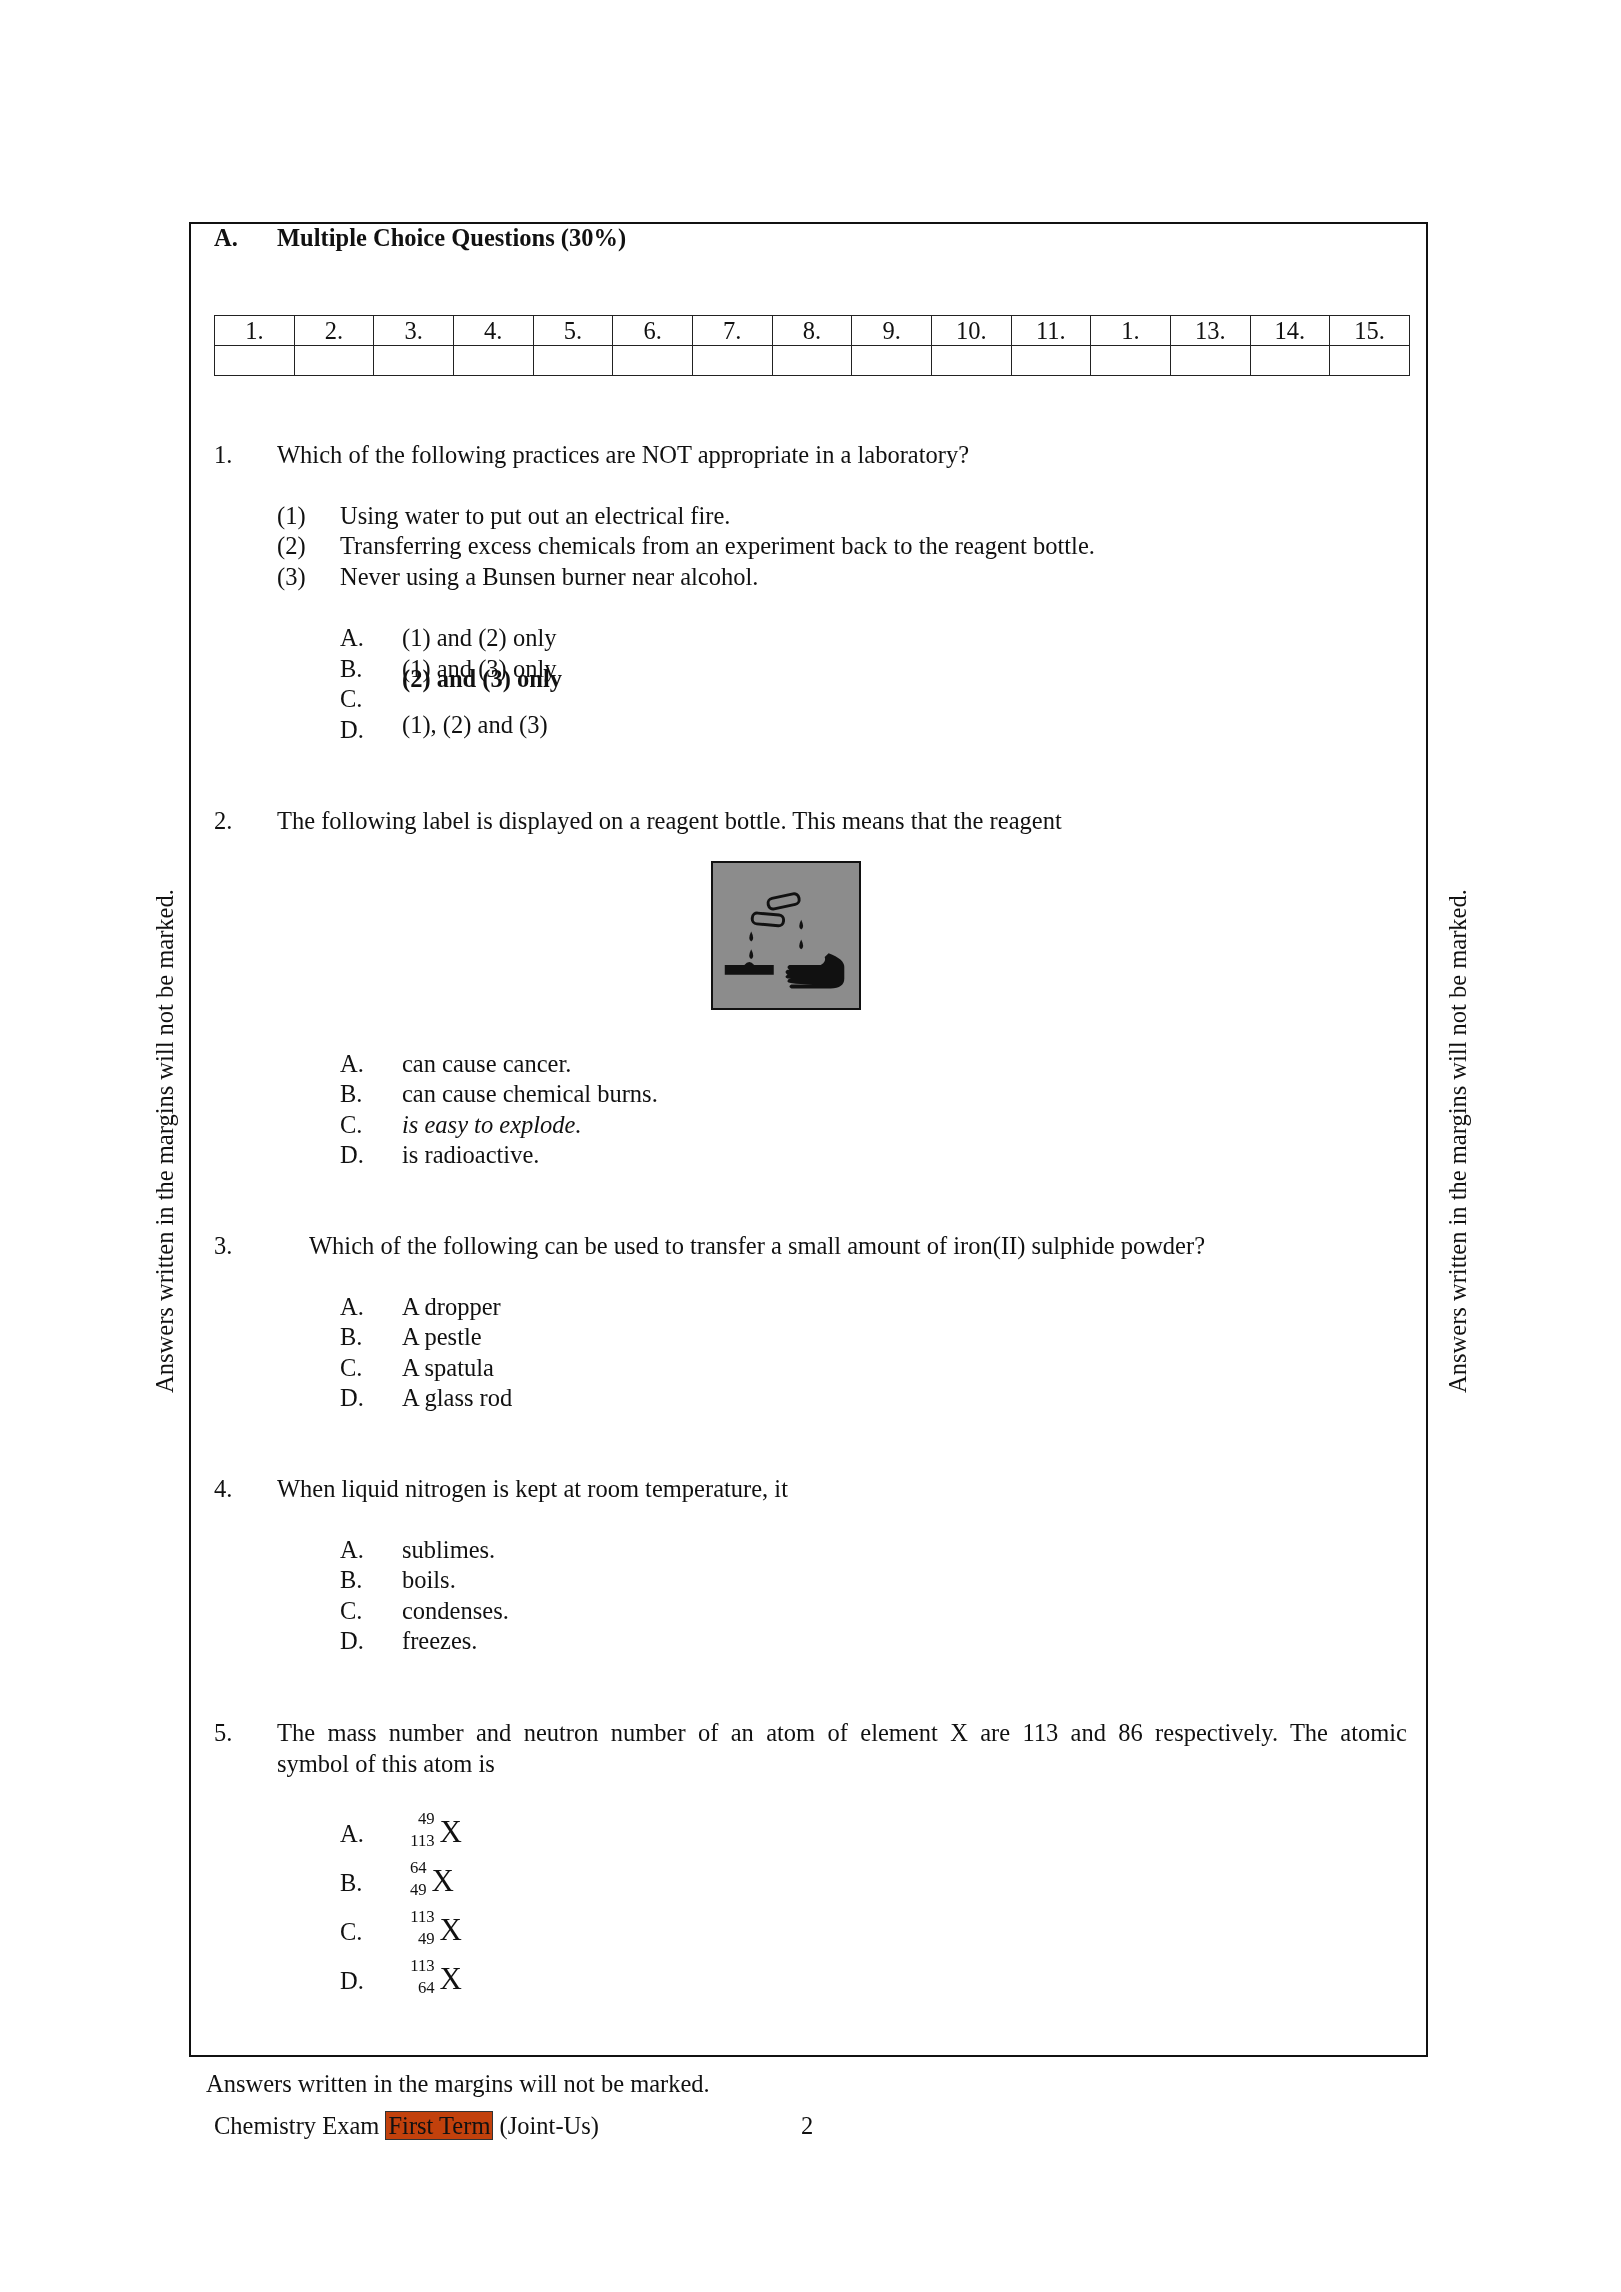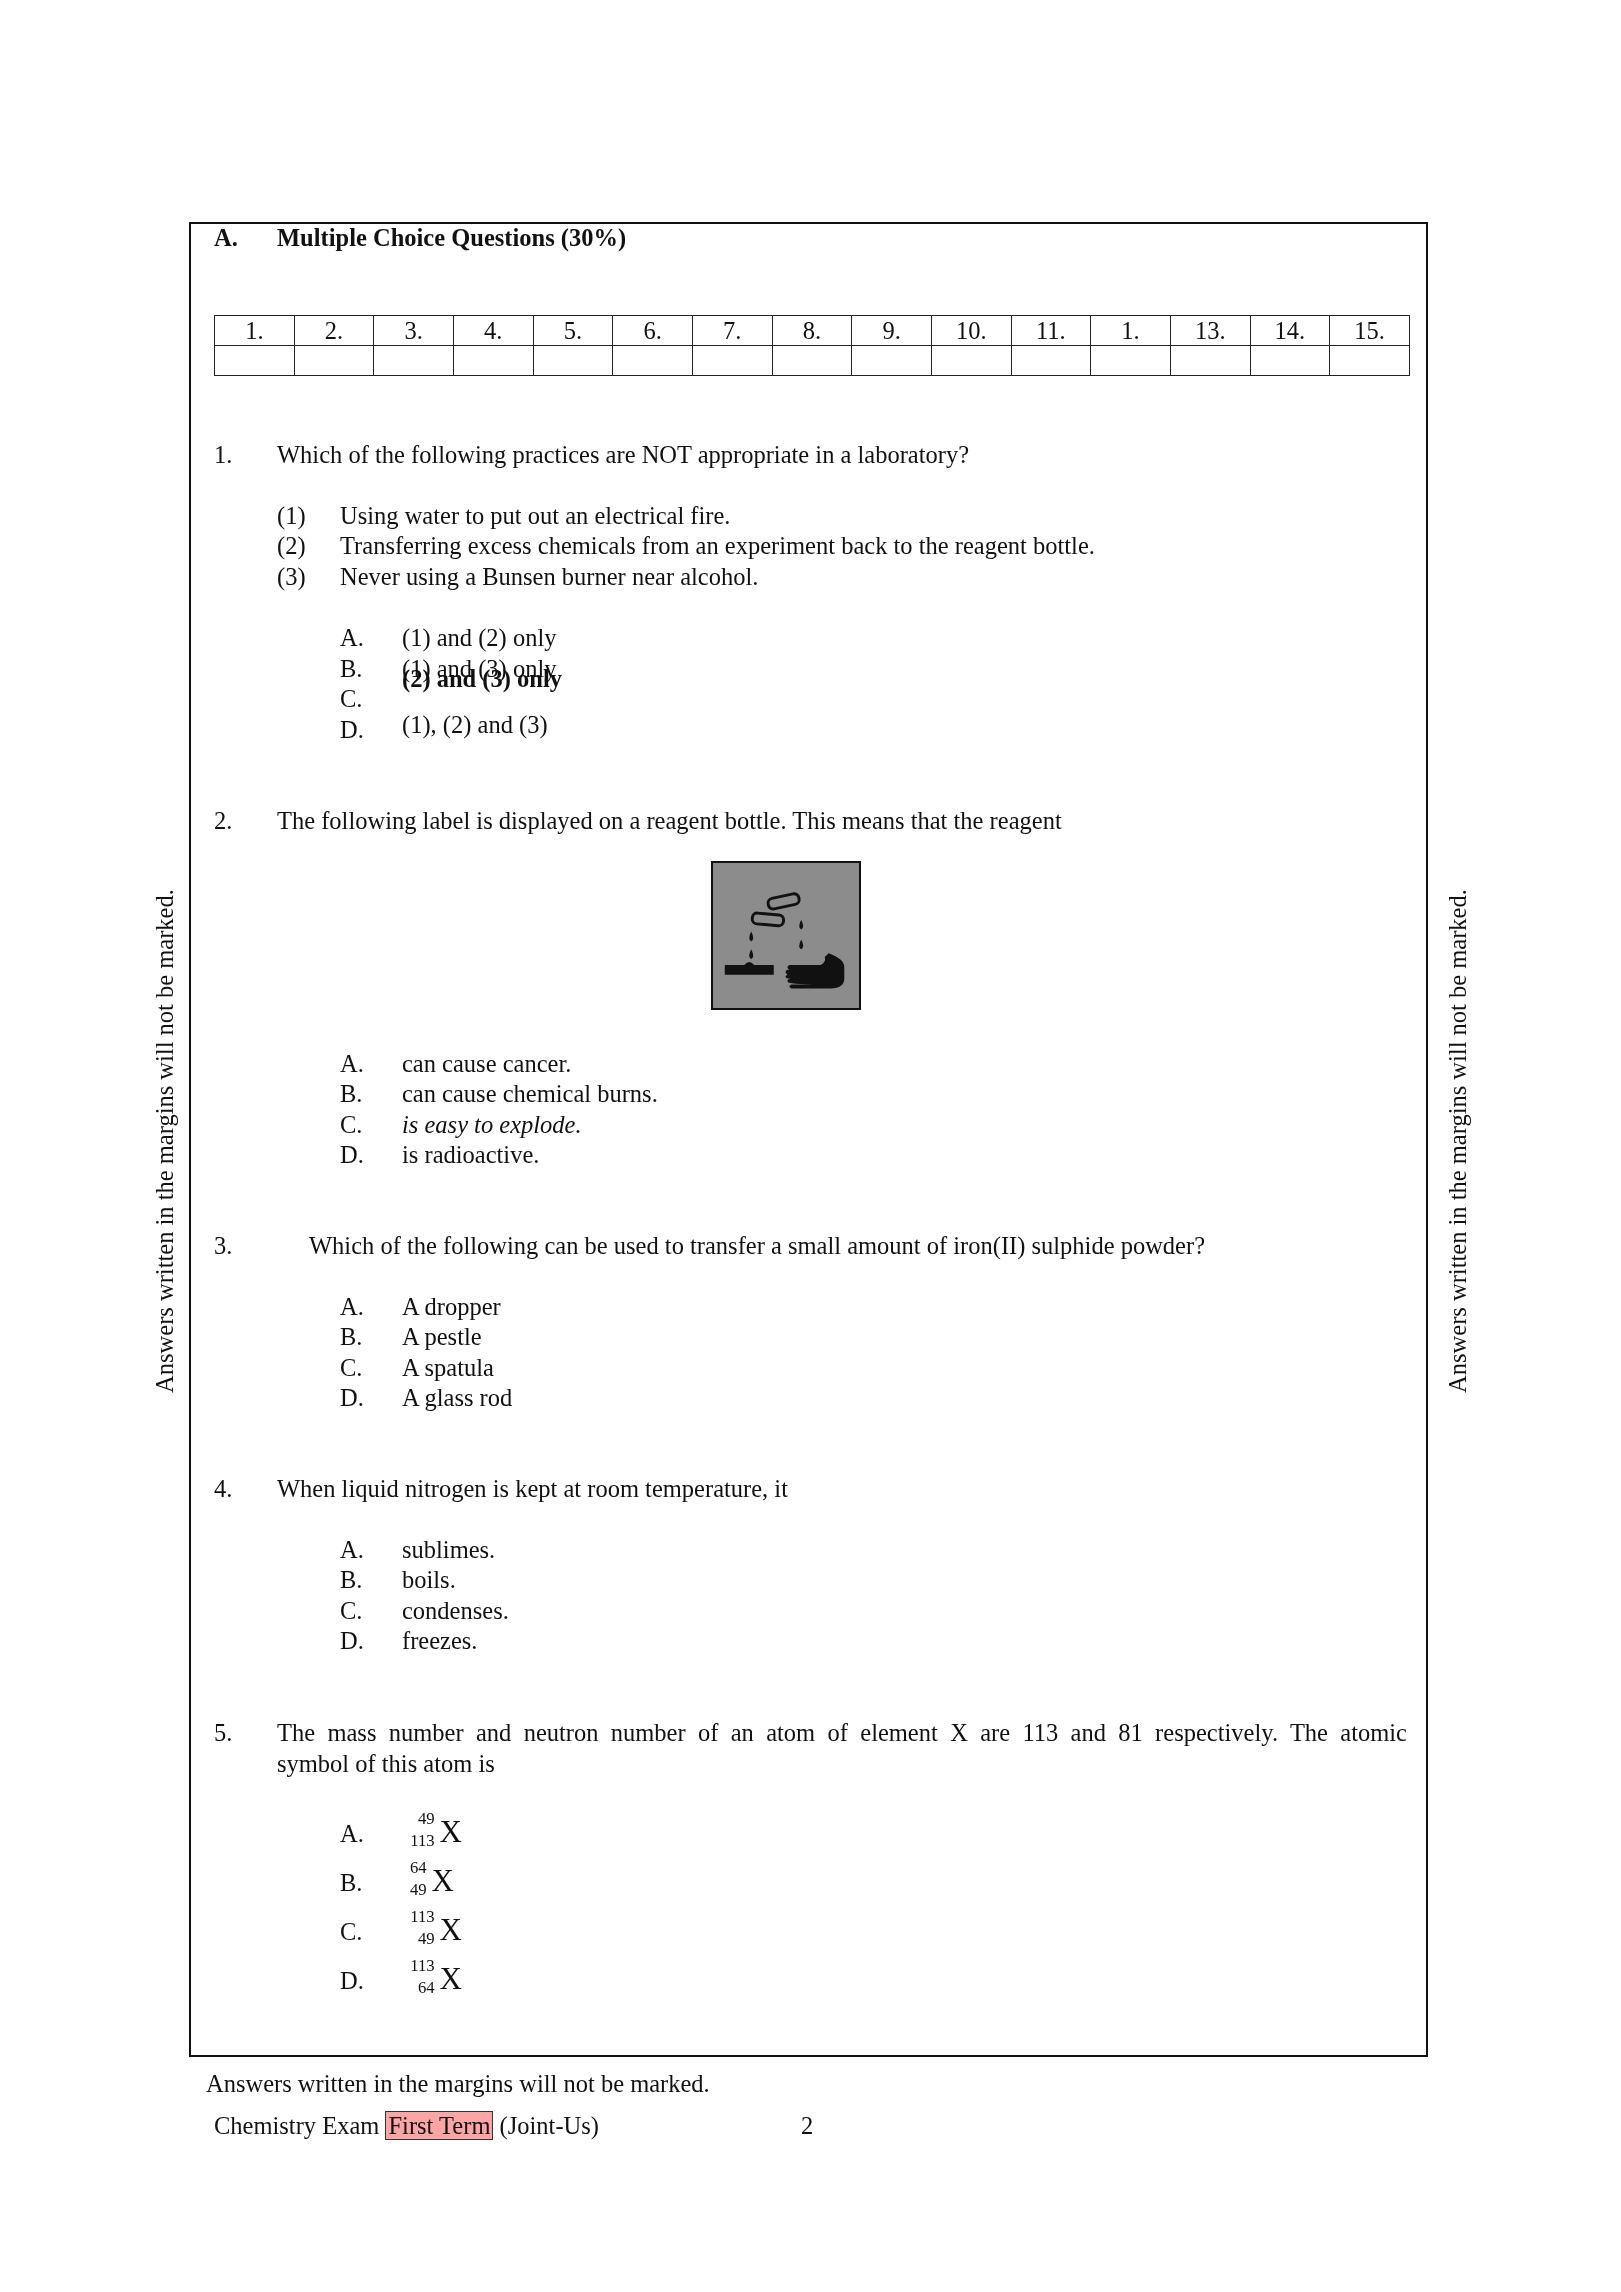--- a/index.html
+++ b/index.html
@@ -41,21 +41,21 @@
   }
 
   
   .iso { position: absolute; height: 43px; }
   .iso .sup, .iso .sub { position: absolute; font-size: 16.7px; line-height: 16.7px; right: 27.4px; text-align: right; }
   .iso .sup { top: 0; }
   .iso .sub { top: 21.6px; }
   .iso .sym { position: absolute; right: 0; top: 3.9px; font-size: 31px; line-height: 33px; }
 
   .footer-highlight {
-    background: #fca5a5; border: 1.5px solid #333; padding: 0 2px;
+    background: #c2410c; border: 1.5px solid #333; padding: 0 2px;
   }
 </style>
 </head>
 <body>
 
 <div class="vmargin left">Answers written in the margins will not be marked.</div>
 <div class="vmargin right">Answers written in the margins will not be marked.</div>
 
 <div class="frame"></div>
 
@@ -173,21 +173,21 @@
 <div class="abs txt" style="left:340px; top:1535px;">A.</div>
 <div class="abs txt" style="left:402px; top:1535px;">sublimes.</div>
 <div class="abs txt" style="left:340px; top:1565px;">B.</div>
 <div class="abs txt" style="left:402px; top:1565px;">boils.</div>
 <div class="abs txt" style="left:340px; top:1596px;">C.</div>
 <div class="abs txt" style="left:402px; top:1596px;">condenses.</div>
 <div class="abs txt" style="left:340px; top:1626px;">D.</div>
 <div class="abs txt" style="left:402px; top:1626px;">freezes.</div>
 
 <div class="abs txt" style="left:214px; top:1718px;">5.</div>
-<div class="abs txt" style="left:277px; top:1718px; width:1130px; text-align:justify; text-align-last:justify;">The mass number and neutron number of an atom of element X are 113 and 81 respectively. The atomic</div>
+<div class="abs txt" style="left:277px; top:1718px; width:1130px; text-align:justify; text-align-last:justify;">The mass number and neutron number of an atom of element X are 113 and 86 respectively. The atomic</div>
 <div class="abs txt" style="left:277px; top:1749px;">symbol of this atom is</div>
 
 <div class="abs txt" style="left:340px; top:1819px;">A.</div>
 <div class="iso" style="left:405px; top:1811px; width:57px;">
   <span class="sup">49</span>
   <span class="sub">113</span>
   <span class="sym">X</span>
 </div>
 
 <div class="abs txt" style="left:340px; top:1868px;">B.</div>

